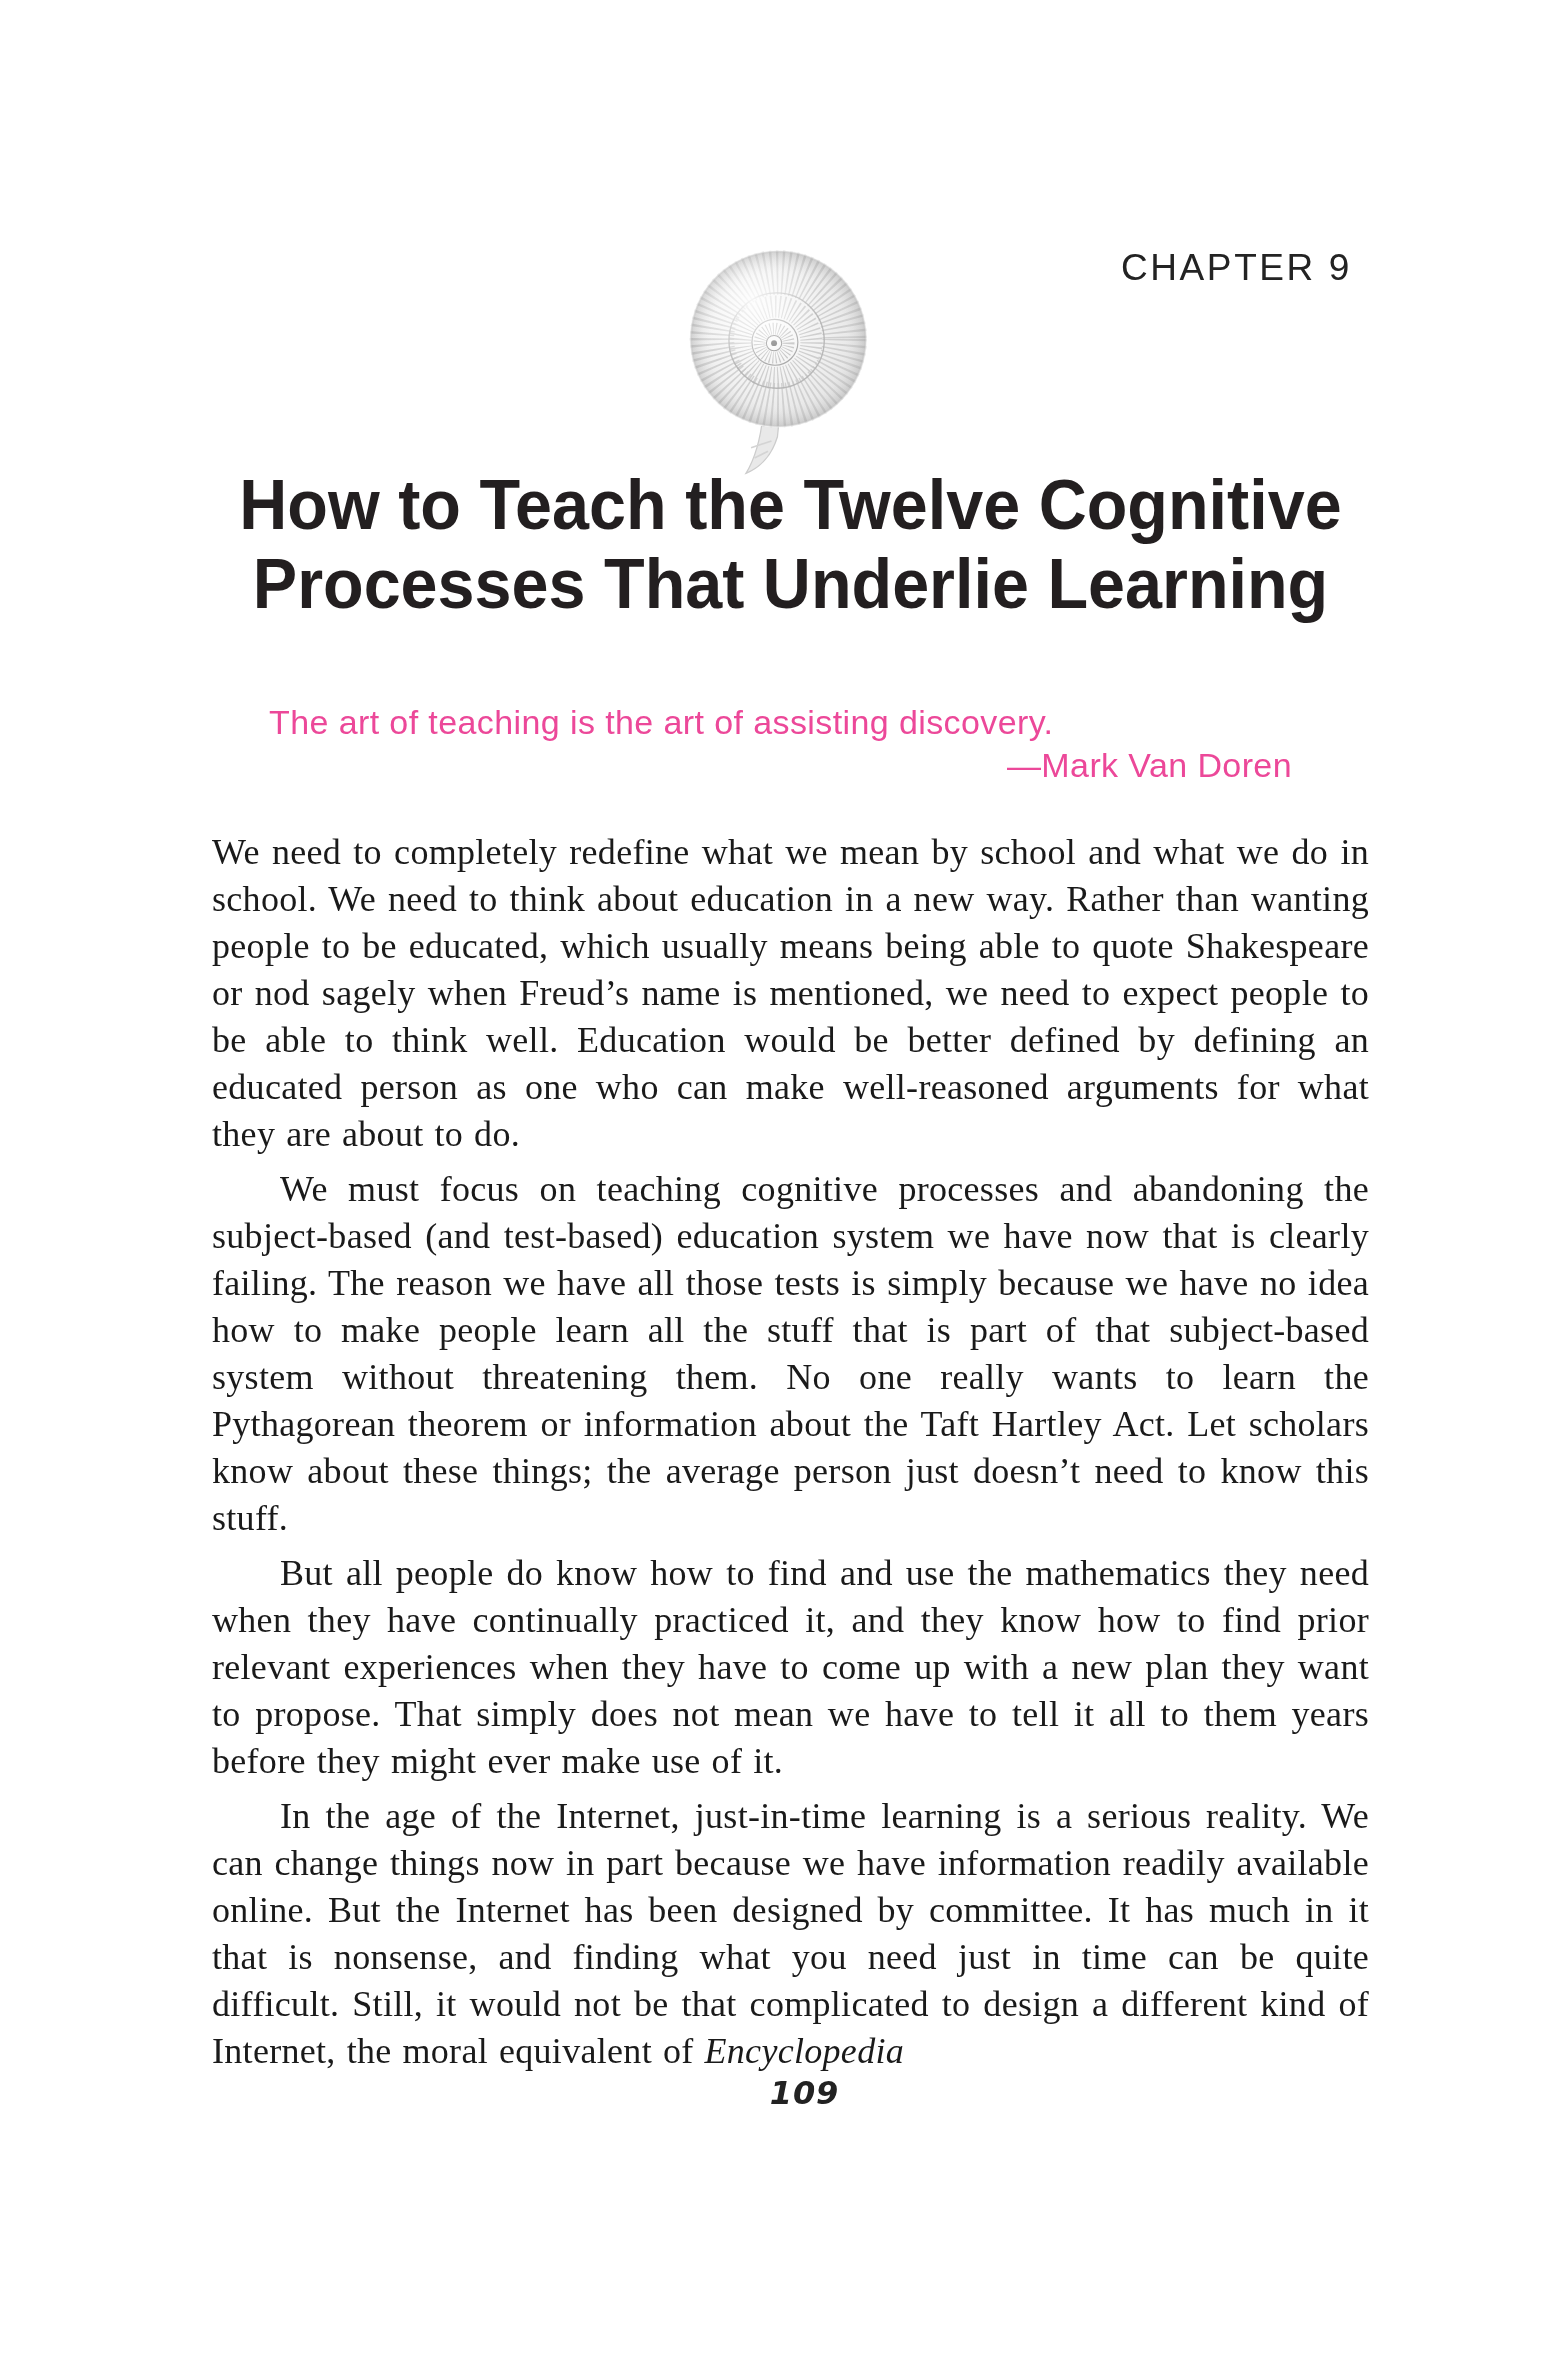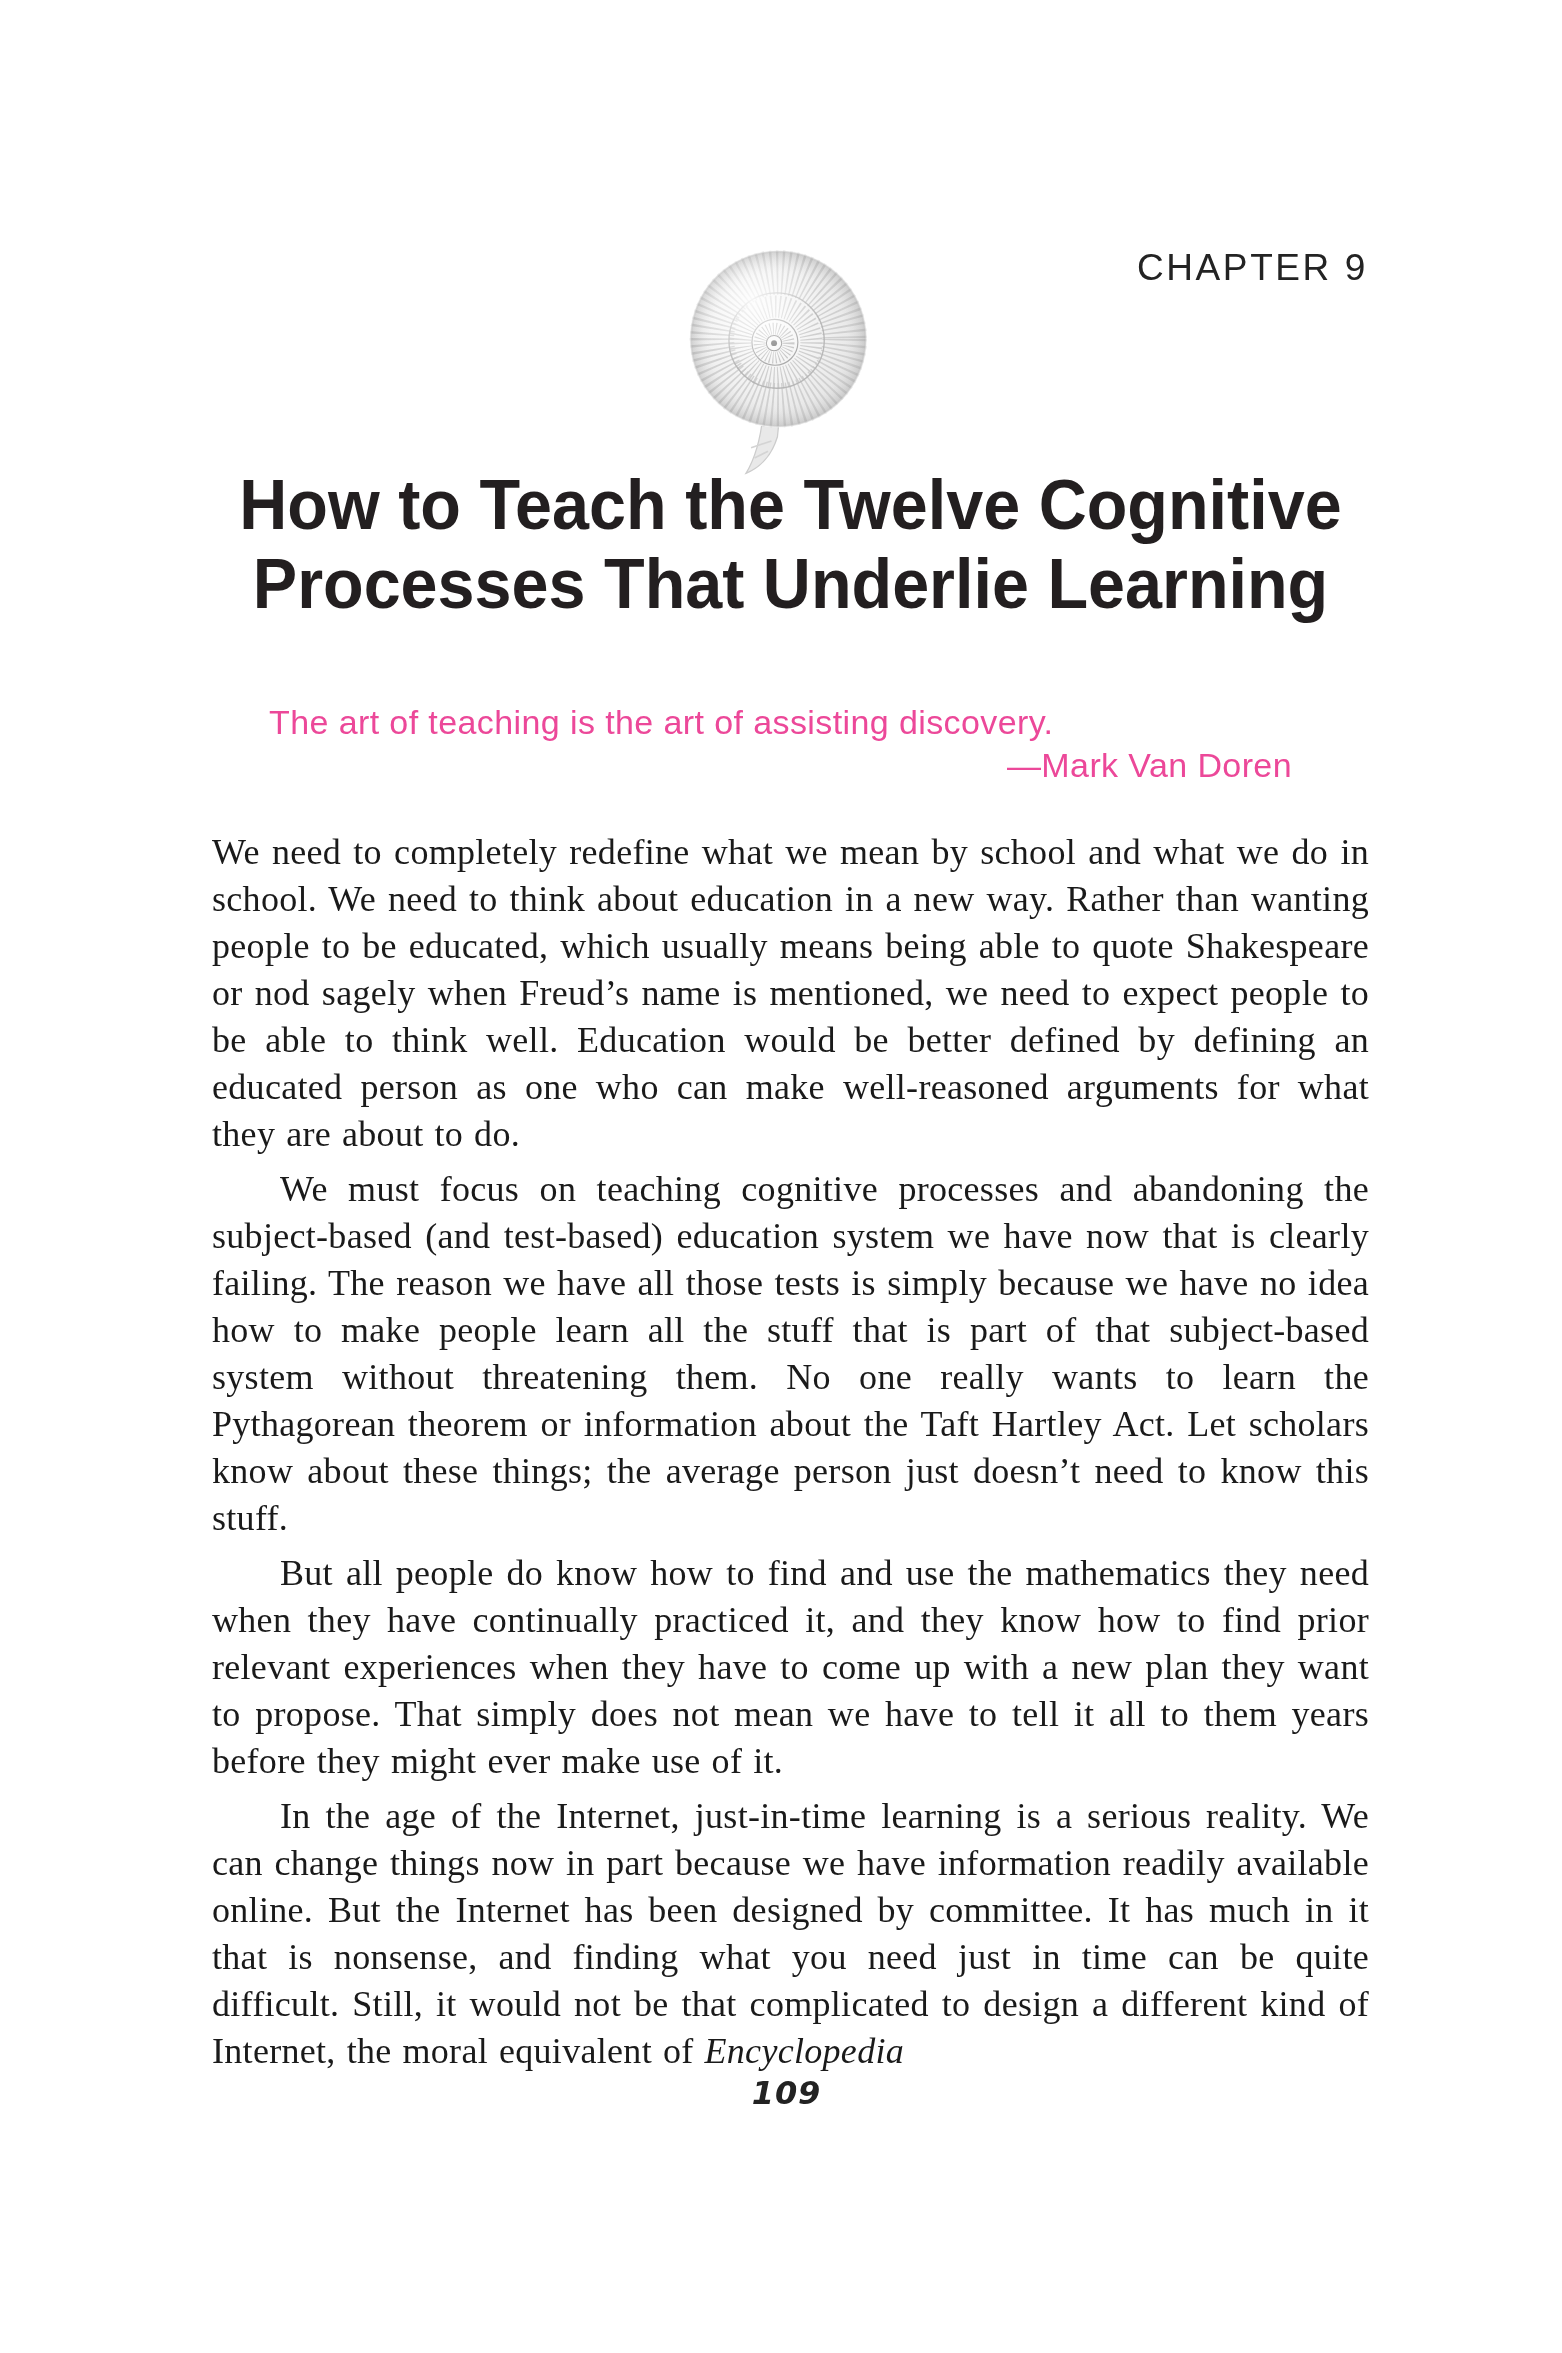--- a/index.html
+++ b/index.html
@@ -8,21 +8,21 @@
     width:1562px; height:2354px;
     margin:0 auto;
     background:#ffffff;
     overflow:hidden;
     font-family:"Liberation Serif", serif;
   }
 
   
   .chapter-label {
     position:absolute;
-    top:247px; left:220px; width:1148px;
+    top:247px; left:204px; width:1148px;
     text-align:right;
     font-family:"Liberation Sans", sans-serif;
     font-size:37px;
     letter-spacing:2.6px;
     color:#232323;
   }
 
   
   .shell { position:absolute; top:247px; left:683px; width:194px; height:228px; }
 
@@ -68,21 +68,21 @@
     text-align:justify;
     color:#1a1a1a;
   }
   .body-copy p { margin:8px; }
   .body-copy p + p { text-indent:68px; }
   .body-copy em { font-style:italic; }
 
   
   .page-number {
     position:absolute;
-    top:2074px; left:200px; width:1173px;
+    top:2074px; left:218px; width:1173px;
     text-align:center;
     font-family:"DejaVu Sans", sans-serif;
     font-style:italic;
     font-weight:700;
     font-size:32px;
     letter-spacing:0.9px;
     color:#222222;
   }
 
   

